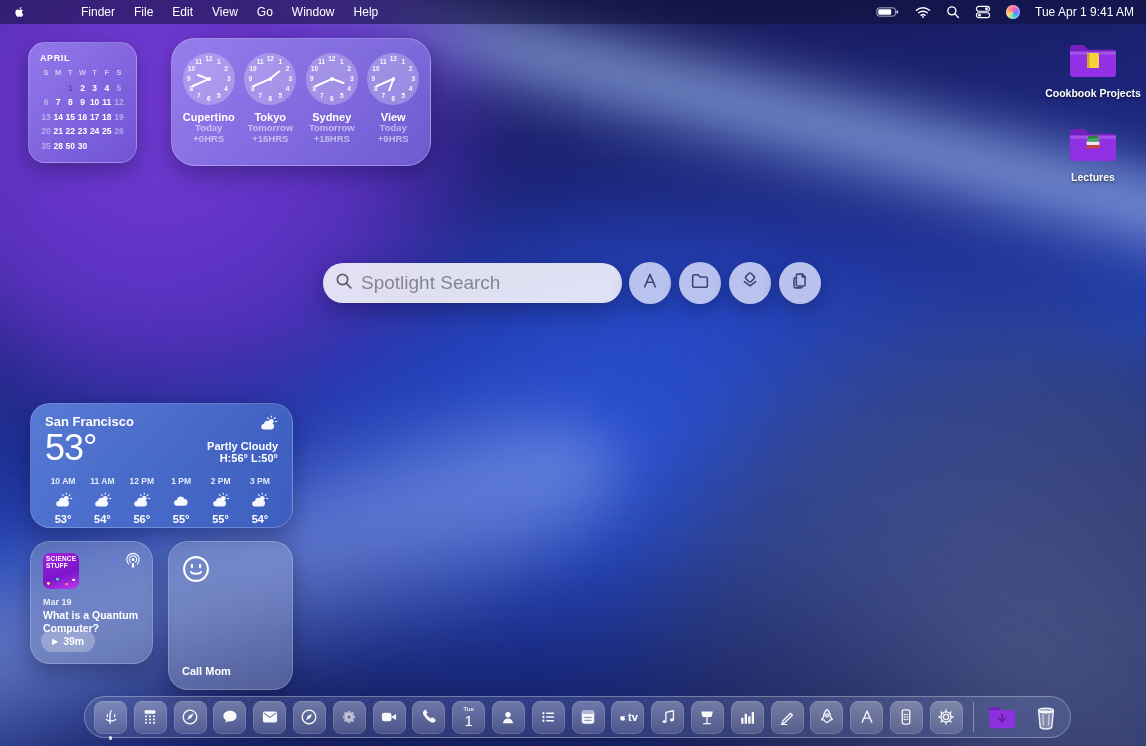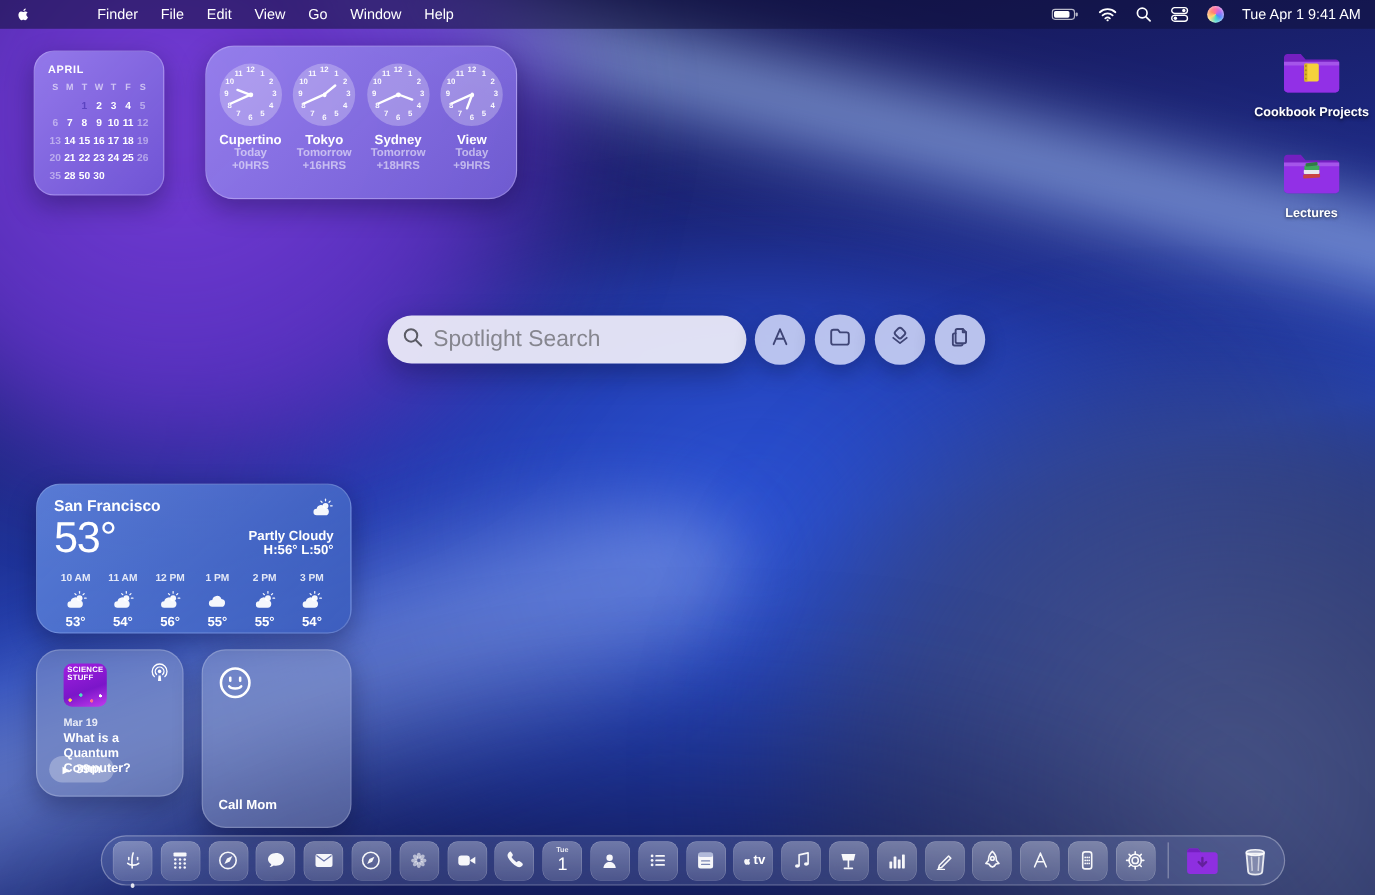--- a/index.html
+++ b/index.html
@@ -99,21 +99,21 @@
   .ww-cond { font-size:11px; font-weight:700; margin-top:3px; }
   .ww-hl { font-size:11px; font-weight:700; }
   .ww-hours { display:flex; justify-content:space-between; margin-top:12px; }
   .ww-hour { text-align:center; width:36px; }
   .ww-hlabel { font-size:8.5px; font-weight:700; color:rgba(255,255,255,.85); }
   .ww-hicon { height:20px; display:flex; align-items:center; justify-content:center; margin-top:4px; }
   .ww-htemp { font-size:11px; font-weight:700; margin-top:3px; }
 
   
   .w-podcast { left:30px; top:541px; width:123px; height:123px; border-radius:20px;
-    background:rgba(150,165,205,.42); border:1px solid rgba(255,255,255,.2); padding:11px 22px; }
+    background:rgba(150,165,205,.42); border:1px solid rgba(255,255,255,.2); padding:11px 12px; }
   .pod-art { width:36px; height:36px; border-radius:7px; overflow:hidden; position:relative;
     background:linear-gradient(160deg,#a21fe0,#7b16c9 60%,#c33bef);
     display:flex; flex-direction:column; justify-content:flex-start; padding:3px 3px; }
   .pod-art span { font-size:6.5px; font-weight:800; line-height:1.05; letter-spacing:.2px; }
   .pod-art .confetti { position:absolute; inset:auto 0 0 0; height:14px;
     background:
       radial-gradient(circle at 15% 60%, #ffd54d 1.2px, transparent 1.6px),
       radial-gradient(circle at 40% 30%, #4be0c3 1.2px, transparent 1.6px),
       radial-gradient(circle at 65% 65%, #ff6a8b 1.2px, transparent 1.6px),
       radial-gradient(circle at 85% 35%, #fff 1.1px, transparent 1.5px); }

